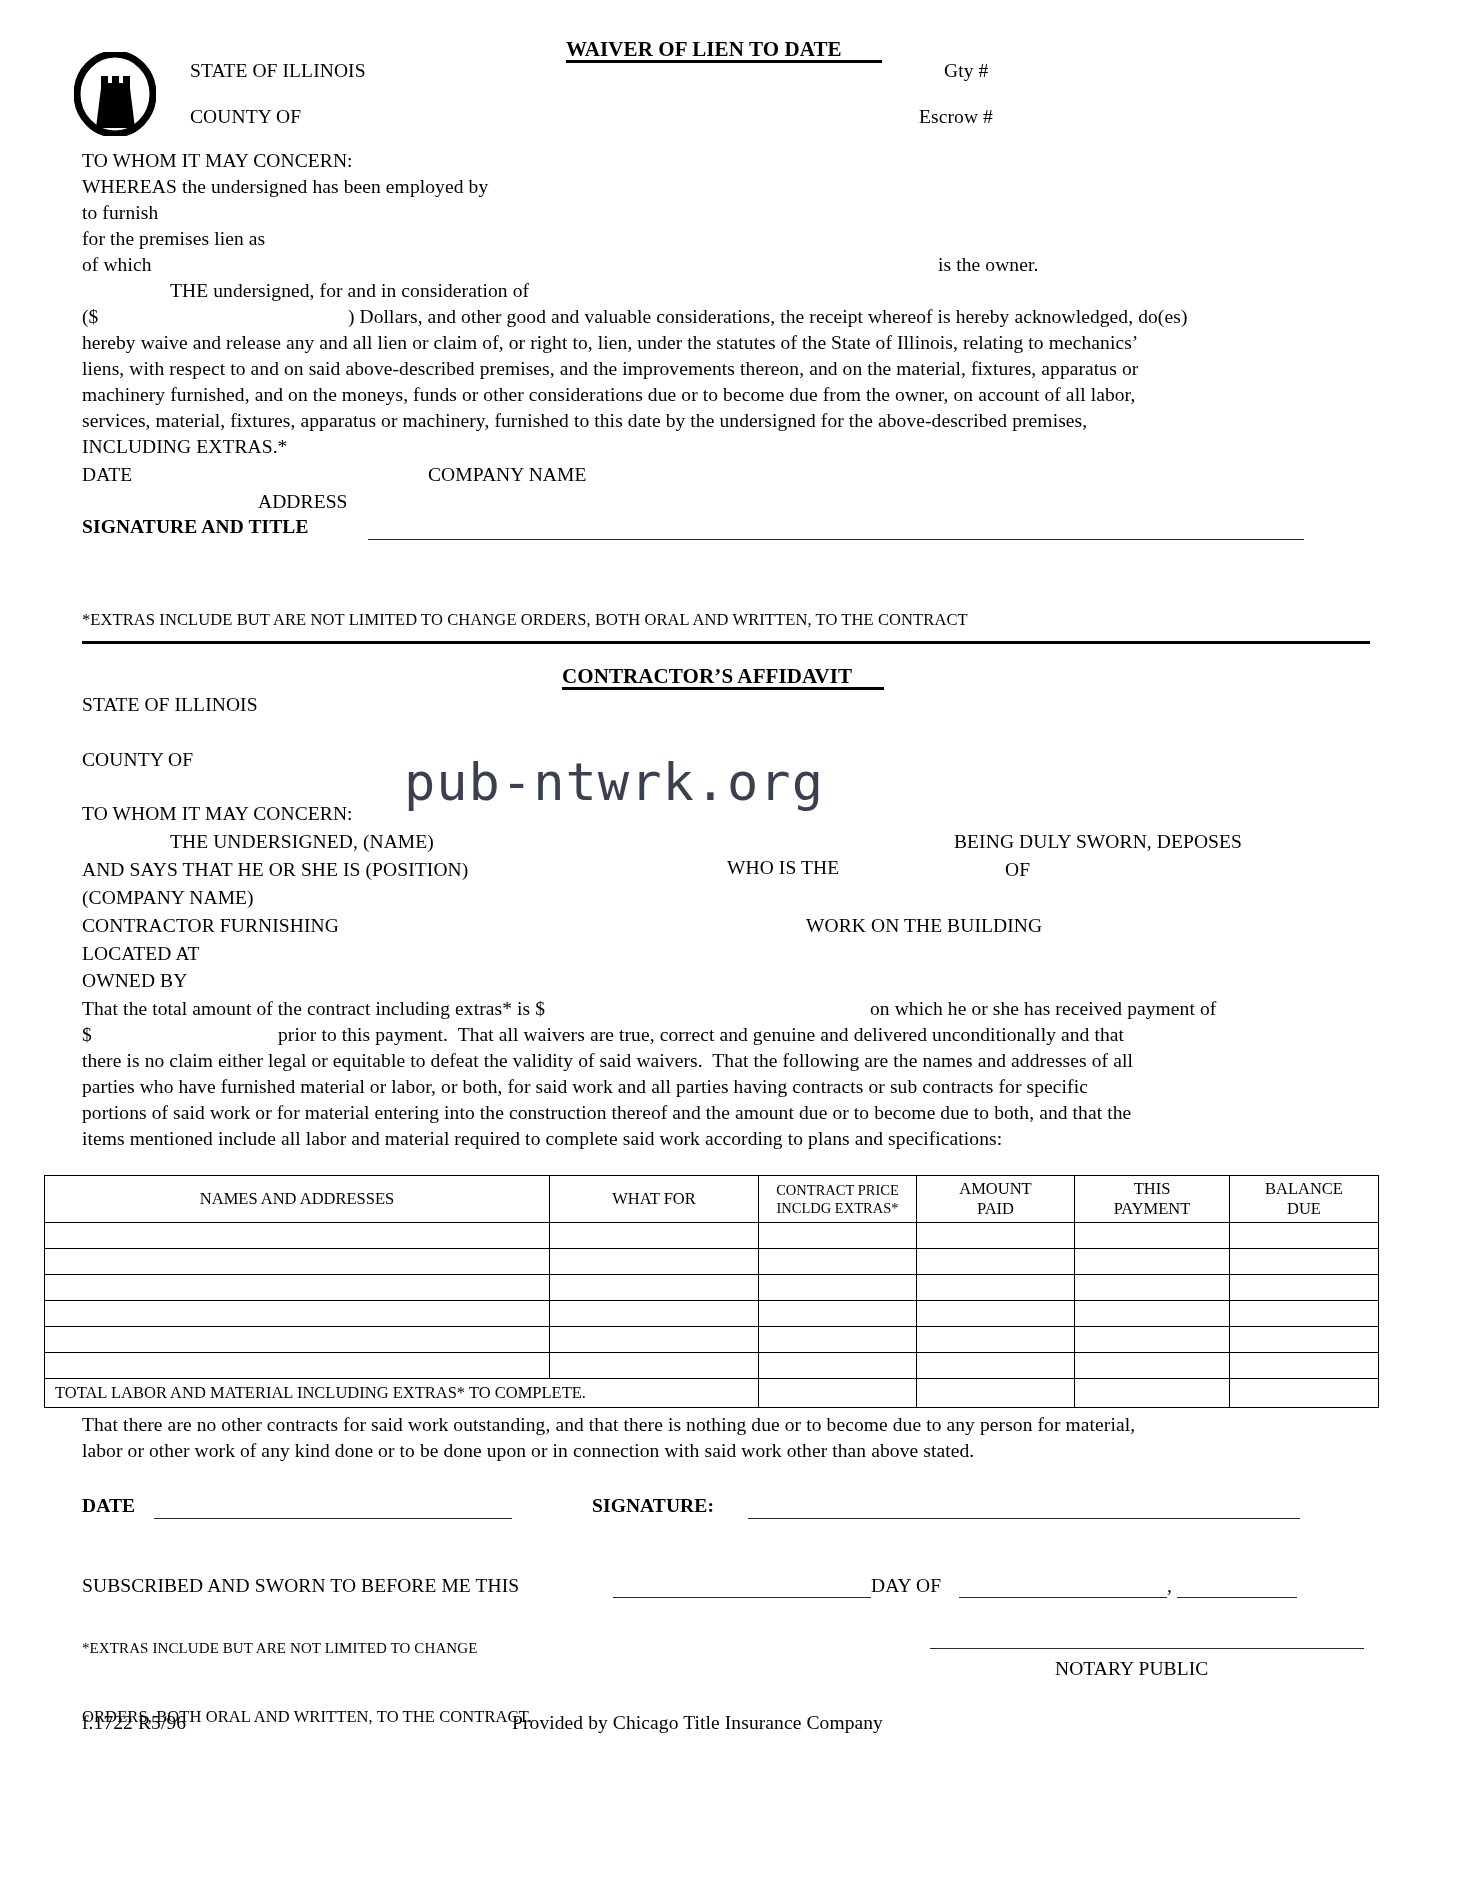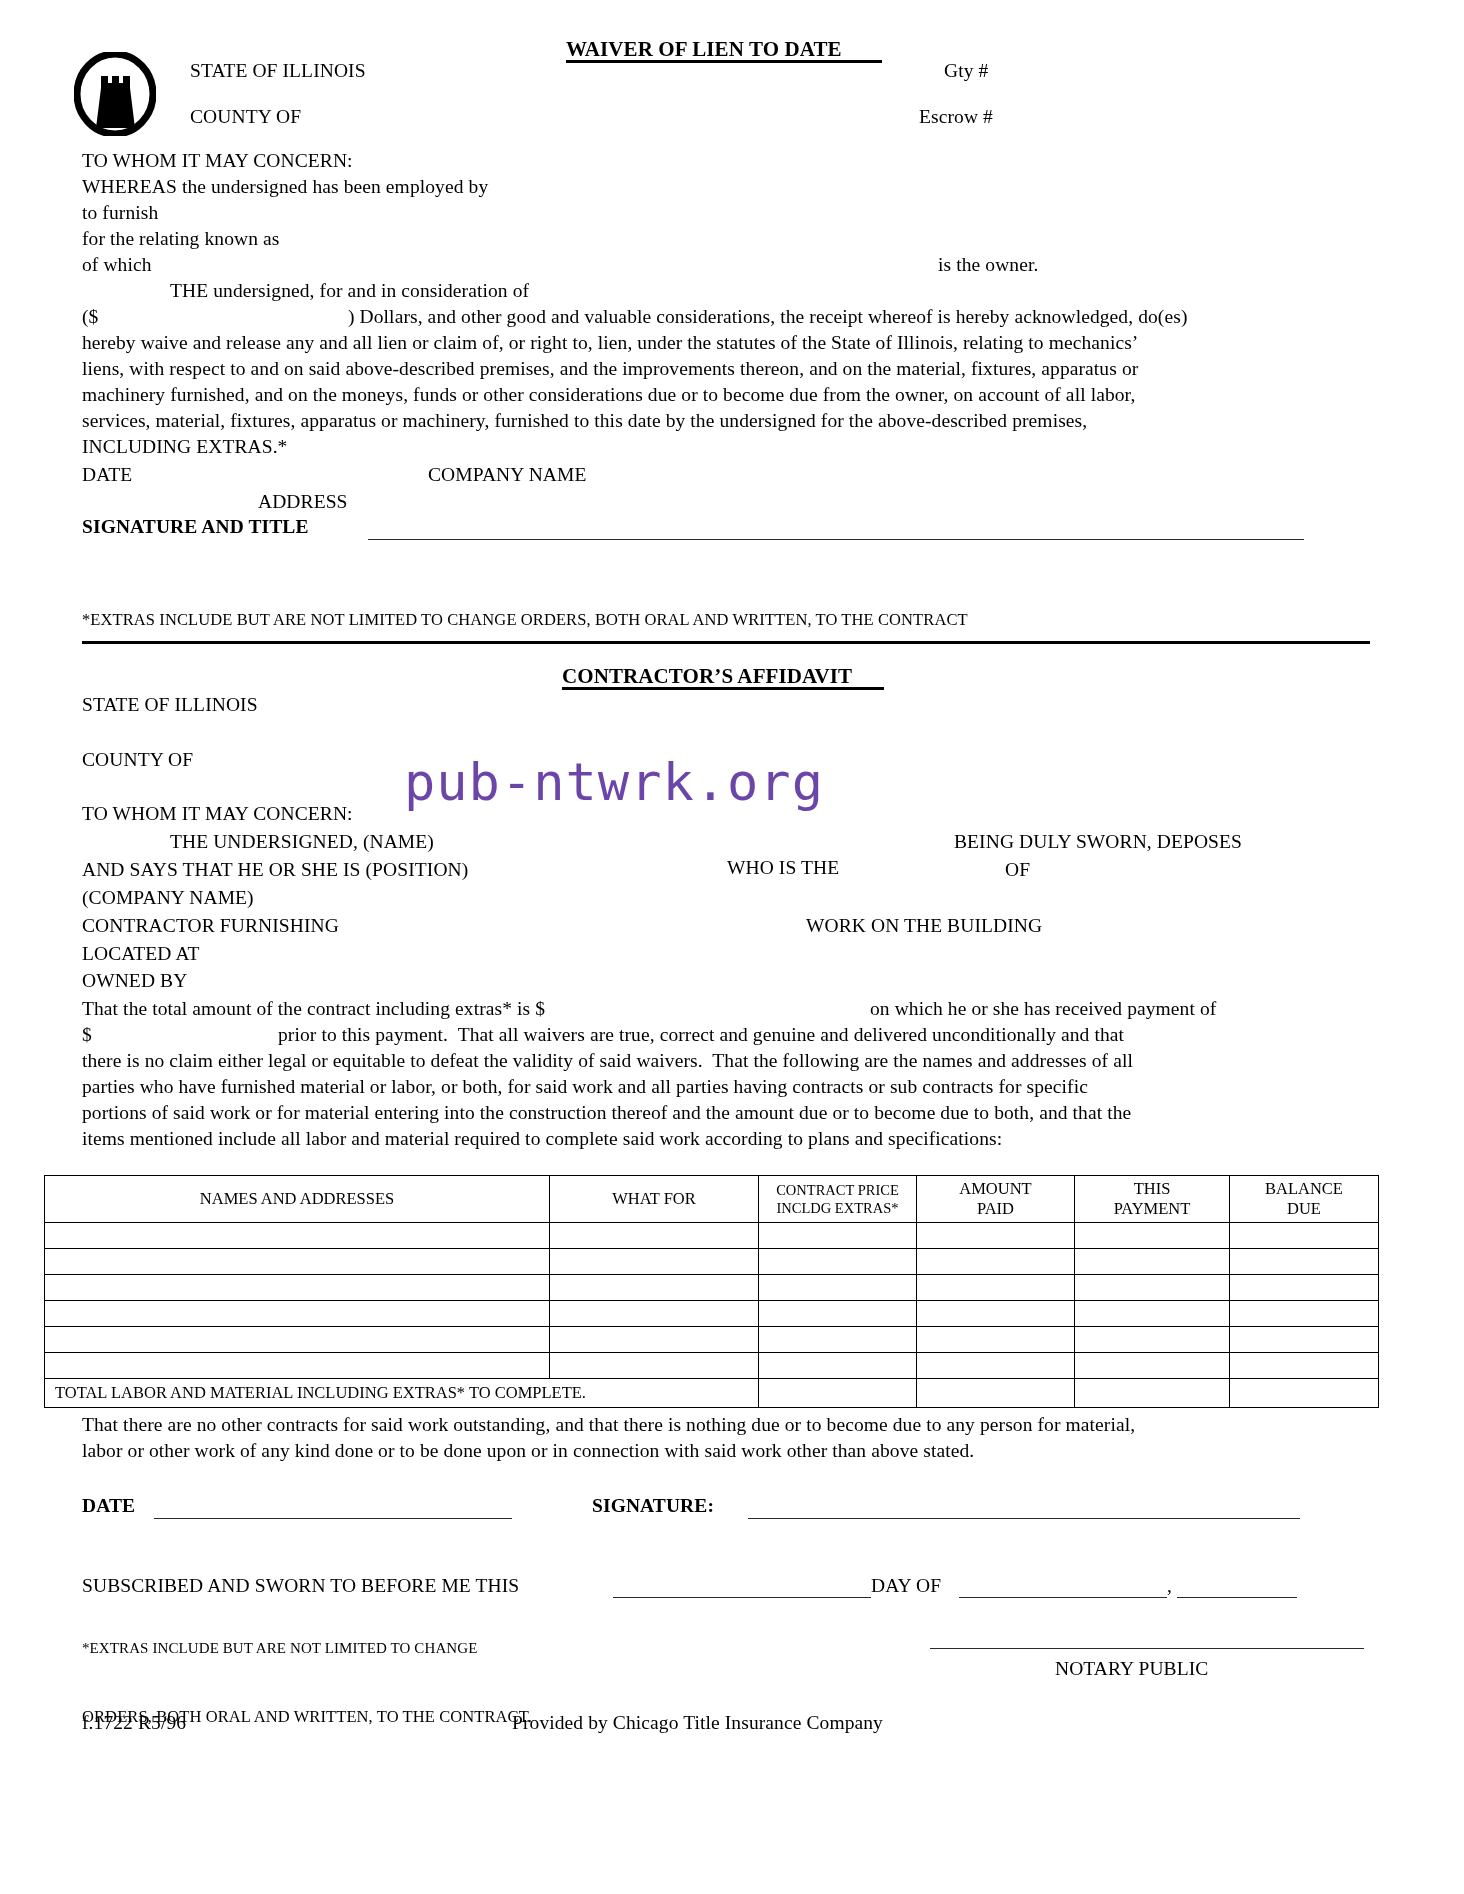--- a/index.html
+++ b/index.html
@@ -97,21 +97,21 @@
   }
 
   
   .watermark {
     position: absolute;
     left: 404px;
     top: 752px;
     font-family: "DejaVu Sans Mono", "Liberation Mono", monospace;
     font-size: 52px;
     letter-spacing: 1px;
-    color: #4c1d95;
+    color: #0f172a;
     opacity: 0.82;
     white-space: pre;
   }
 </style>
 </head>
 <body>
 
 <div id="page">
   <div class="sheet">
 
@@ -127,21 +127,21 @@
 
     <div class="t" style="left:190px; top:58px;">STATE OF ILLINOIS</div>
     <div class="t" style="left:190px; top:104px;">COUNTY OF</div>
 
     <div class="t" style="left:944px; top:58px;">Gty #</div>
     <div class="t" style="left:919px; top:104px;">Escrow #</div>
 
     <div class="t" style="left:82px; top:148px;">TO WHOM IT MAY CONCERN:</div>
     <div class="t" style="left:82px; top:174px;">WHEREAS the undersigned has been employed by</div>
     <div class="t" style="left:82px; top:200px;">to furnish</div>
-    <div class="t" style="left:82px; top:226px;">for the relating known as</div>
+    <div class="t" style="left:82px; top:226px;">for the premises lien as</div>
     <div class="t" style="left:82px; top:252px;">of which</div>
     <div class="t" style="left:938px; top:252px;">is the owner.</div>
     <div class="t" style="left:170px; top:278px;">THE undersigned, for and in consideration of</div>
 
     <div class="t" style="left:82px; top:304px;">($</div>
     <div class="t" style="left:82px; top:330px;">hereby waive and release any and all lien or claim of, or right to, lien, under the statutes of the State of Illinois, relating to mechanics’</div>
     <div class="t" style="left:348px; top:304px;">) Dollars, and other good and valuable considerations, the receipt whereof is hereby acknowledged, do(es)</div>
     <div class="t" style="left:82px; top:356px;">liens, with respect to and on said above-described premises, and the improvements thereon, and on the material, fixtures, apparatus or</div>
     <div class="t" style="left:82px; top:382px;">machinery furnished, and on the moneys, funds or other considerations due or to become due from the owner, on account of all labor,</div>
     <div class="t" style="left:82px; top:408px;">services, material, fixtures, apparatus or machinery, furnished to this date by the undersigned for the above-described premises,</div>

